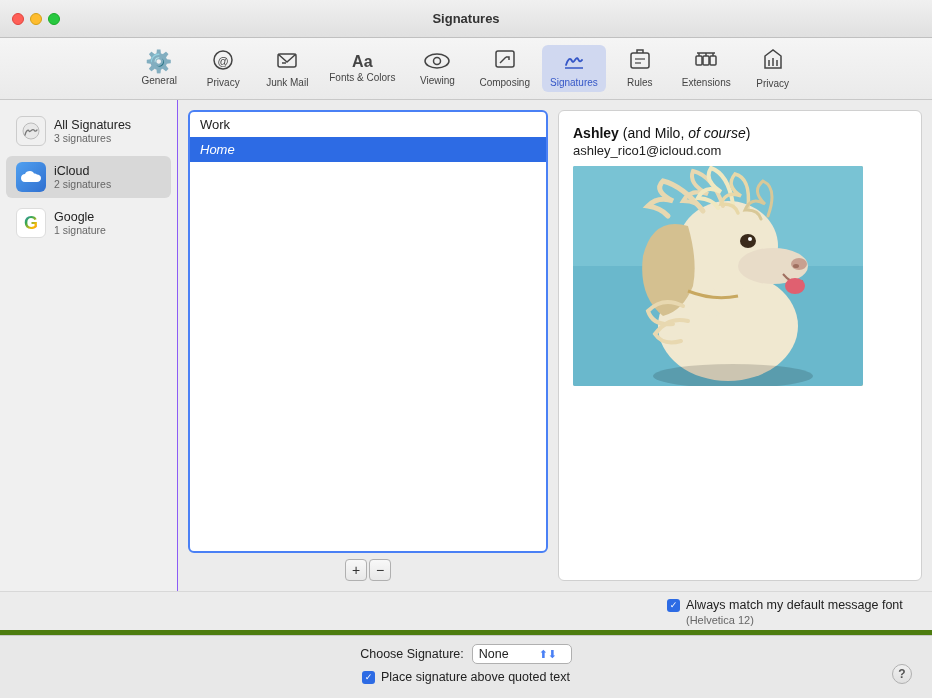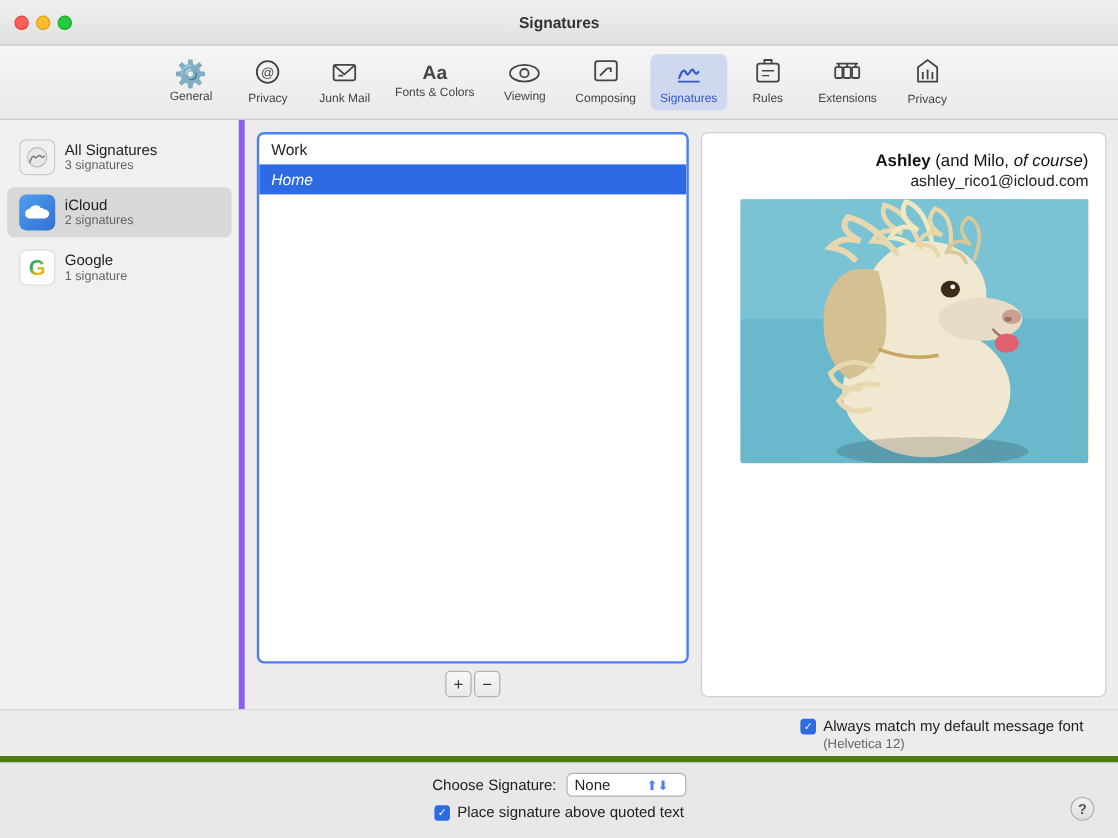--- a/index.html
+++ b/index.html
@@ -92,23 +92,23 @@
       background: #ececec;
     }
 
     .content-area {
       flex: 1;
       display: flex;
     }
 
     
     .sidebar {
-      width: 204px;
+      width: 178px;
       background: #f0f0f0;
-      border-right: 5px solid #8b5cf6;
+      border-right: 1px solid #8b5cf6;
       display: flex;
       flex-direction: column;
       padding-top: 8px;
     }
     .sidebar-item {
       display: flex;
       align-items: center;
       padding: 6px 10px;
       cursor: pointer;
       border-radius: 6px;
@@ -206,21 +206,20 @@
     .preview-panel {
       flex: 1;
       background: white;
       margin: 10px 10px 10px 0;
       border-radius: 6px;
       border: 1px solid #d0d0d0;
       display: flex;
       flex-direction: column;
       padding: 14px;
       overflow: hidden;
-      align-items: flex-end;
     }
     .sig-preview-name {
       font-size: 14px;
       font-weight: normal;
       color: #111;
       margin-bottom: 2px;
     }
     .sig-preview-name strong {
       font-weight: 700;
     }

